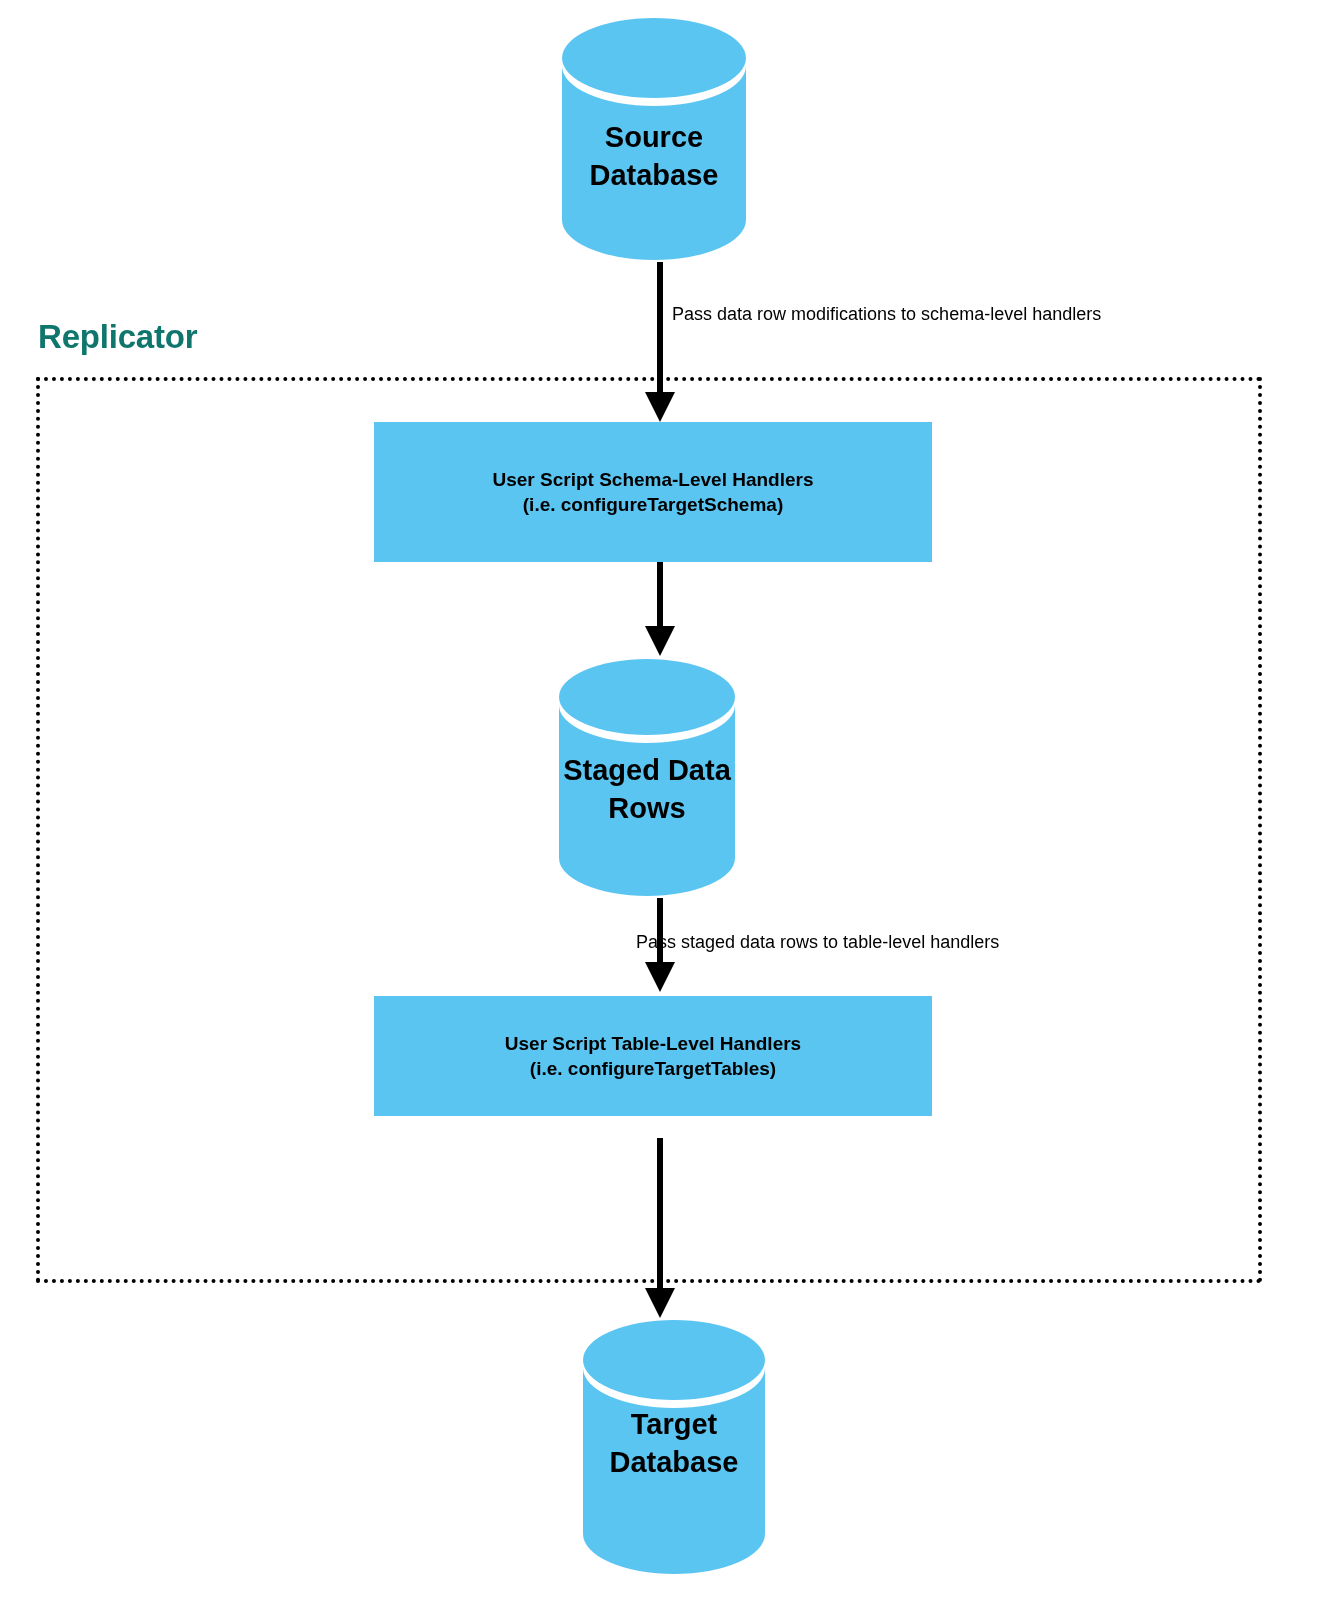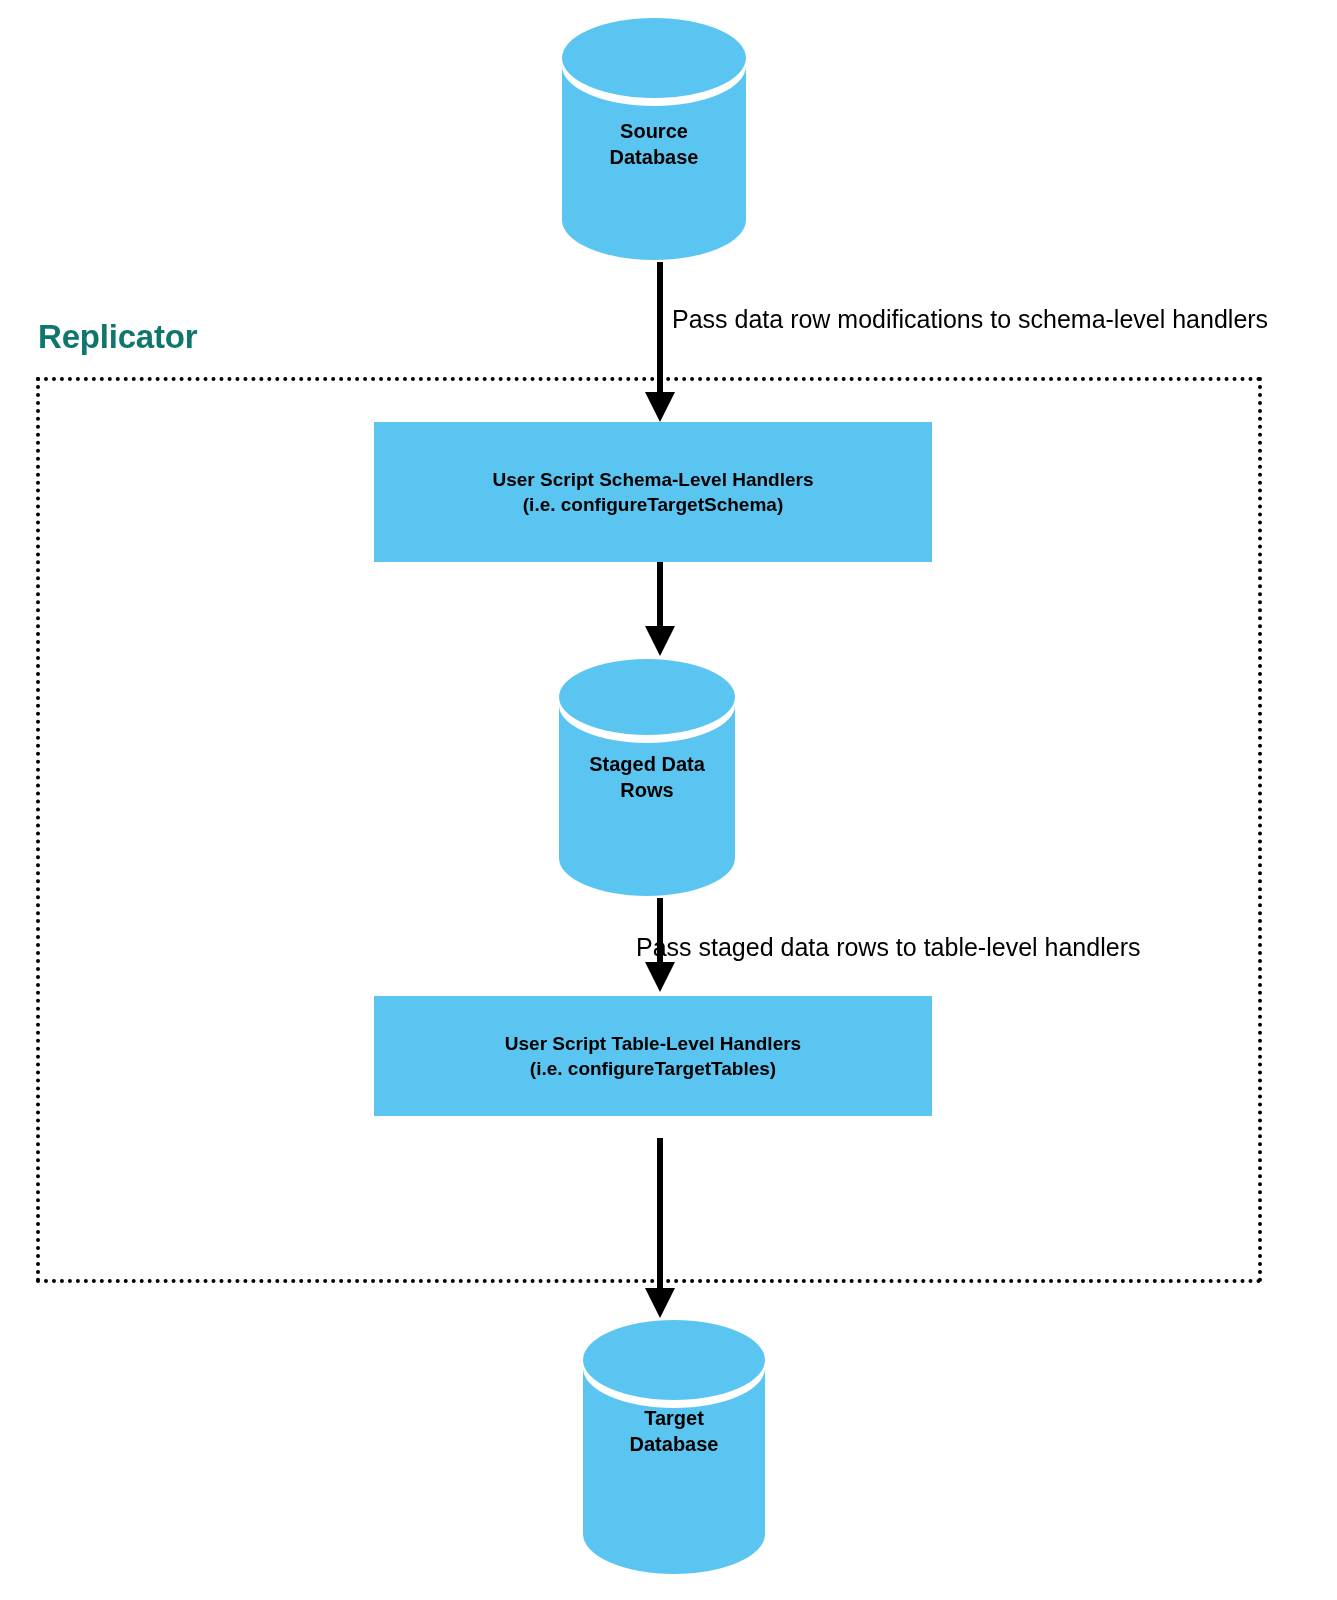--- a/index.html
+++ b/index.html
@@ -47,21 +47,21 @@
   .cyl-svg {
     position: absolute;
     left: 0;
     top: 0;
   }
   .cyl-label {
     position: absolute;
     left: 0;
     width: 100%;
     text-align: center;
-    font-size: 20px;
+    font-size: 29px;
     font-weight: bold;
     color: #000000;
     line-height: 1.32;
     white-space: pre-line;
   }
 
   
   .proc-box {
     position: absolute;
     background: #5BC5F2;
@@ -77,21 +77,21 @@
   }
 
   
   .arrow {
     position: absolute;
   }
 
   
   .edge-label {
     position: absolute;
-    font-size: 25px;
+    font-size: 18px;
     color: #000000;
     line-height: 1.28;
     white-space: pre-line;
     text-align: center;
   }
   .edge-label.left-align {
     text-align: left;
   }
 </style>
 </head>

